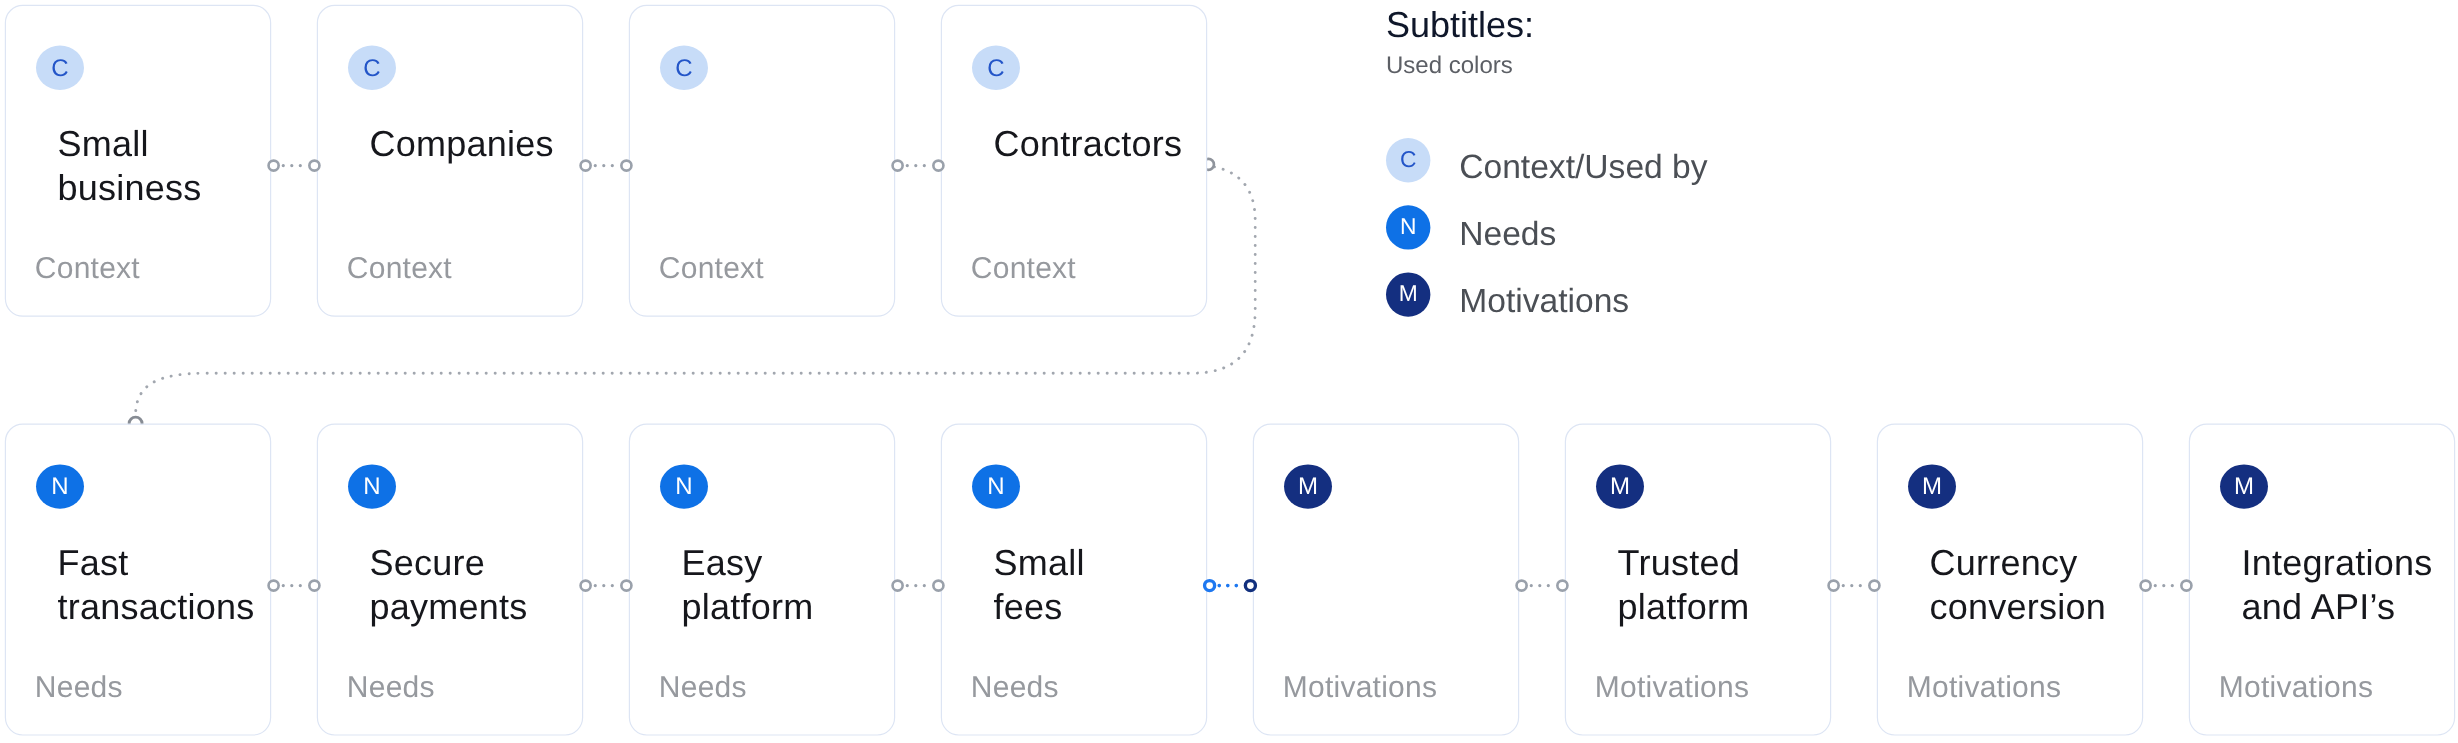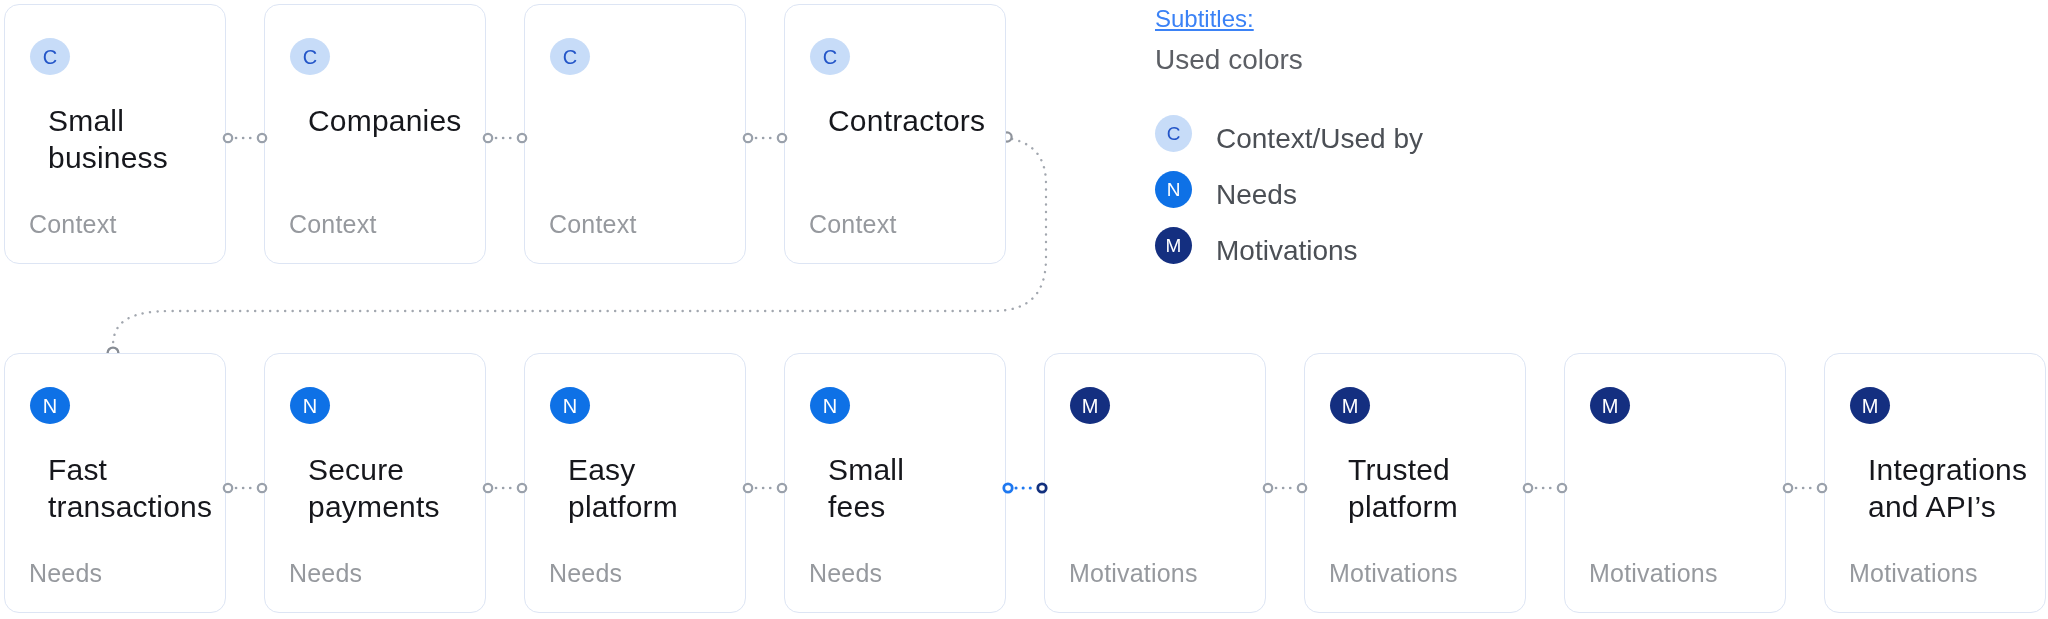--- a/index.html
+++ b/index.html
@@ -19,22 +19,22 @@
   .badge.context{background:#c7dcf8;color:#2355c8;}
   .badge.needs{background:#0e71e6;color:#ffffff;}
   .badge.motivations{background:#142f80;color:#ffffff;}
   .card-title{
     position:absolute;left:24px;top:97px;right:14px;
     font-size:30px;line-height:37px;font-weight:500;color:#16171c;letter-spacing:.2px;margin-left:19px;
   }
   .card-subtitle{
     position:absolute;left:24px;top:205px;font-size:25px;color:#96999e;letter-spacing:.2px;
   }
-  .legend-title{position:absolute;left:1155px;top:5px;font-size:24px;color:#3b82f6;text-decoration:underline;}
-  .legend-sub{position:absolute;left:1155px;top:44px;font-size:28px;color:#5c5f65;}
+  .legend-title{position:absolute;left:1155px;top:5px;font-size:30px;color:#0f172a;}
+  .legend-sub{position:absolute;left:1155px;top:44px;font-size:20px;color:#5c5f65;}
   .legend-item{position:absolute;left:1155px;height:38px;display:flex;align-items:center;gap:24px;}
   .legend-badge{
     width:37px;height:37px;border-radius:50%;flex:0 0 auto;
     display:flex;align-items:center;justify-content:center;font-size:19px;line-height:1;
   }
   .legend-badge.context{background:#c7dcf8;color:#2355c8;}
   .legend-badge.needs{background:#0e71e6;color:#ffffff;}
   .legend-badge.motivations{background:#142f80;color:#ffffff;}
   .legend-label{font-size:28px;color:#4b4f55;margin-top:11px;}
   .connector{position:absolute;}
@@ -96,20 +96,21 @@
         <span class="badge motivations">M</span>
         <div class="card-subtitle">Motivations</div>
       </div>
       <div class="card" style="left: 1304px; top: 353px;">
         <span class="badge motivations">M</span>
         <div class="card-title">Trusted<br>platform</div>
         <div class="card-subtitle">Motivations</div>
       </div>
       <div class="card" style="left: 1564px; top: 353px;">
         <span class="badge motivations">M</span>
+        <div class="card-title">Currency<br>conversion</div>
         <div class="card-subtitle">Motivations</div>
       </div>
       <div class="card" style="left: 1824px; top: 353px;">
         <span class="badge motivations">M</span>
         <div class="card-title">Integrations<br>and API’s</div>
         <div class="card-subtitle">Motivations</div>
       </div>
       <svg width="46" height="14" viewBox="0 0 46 14" class="connector" style="left: 222px; top: 131px;">
         <circle cx="6" cy="7" r="4.2" fill="#ffffff" stroke="#9aa1ab" stroke-width="2.2"></circle>
         <line x1="14" x2="33" y1="7" y2="7" stroke="#9aa1ab" stroke-width="2.6" stroke-dasharray="0.1 7" stroke-linecap="round"></line>

